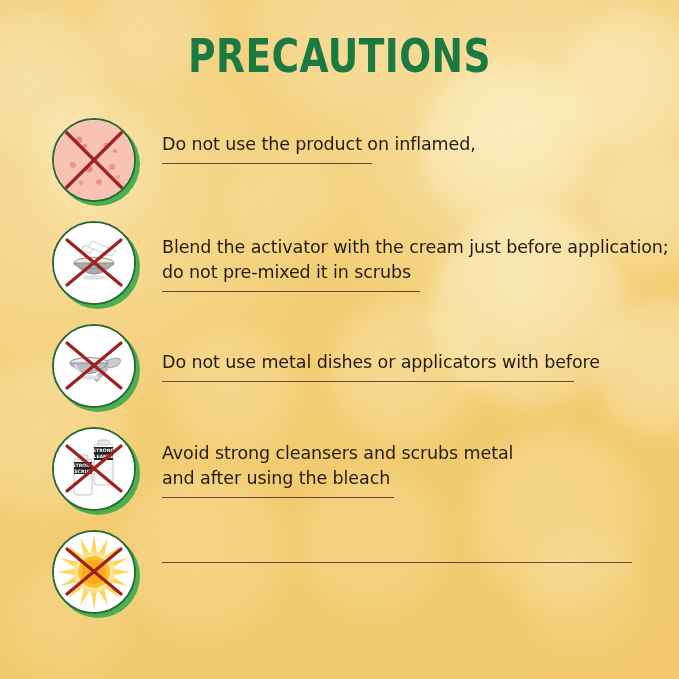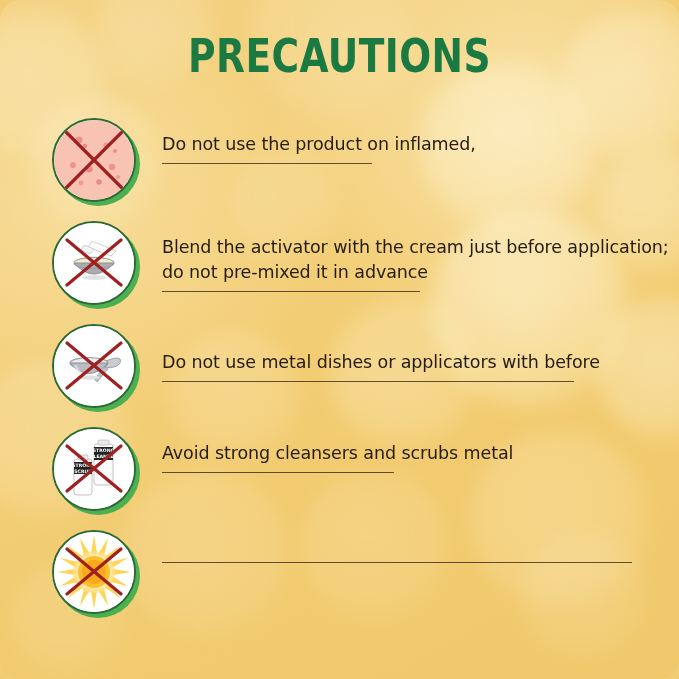--- a/index.html
+++ b/index.html
@@ -16,21 +16,20 @@
 
   #page {
     position: relative;
     width: 679px;
     height: 679px;
     overflow: hidden;
     background:
       radial-gradient(ellipse 420px 380px at 78% 18%, rgba(255,242,205,0.55) 0%, rgba(255,242,205,0) 62%),
       radial-gradient(ellipse 380px 340px at 12% 30%, rgba(255,240,200,0.40) 0%, rgba(255,240,200,0) 65%),
       linear-gradient(150deg, #f4d283 0%, #f3cf79 32%, #f2cb70 62%, #f1c96c 100%);
-    border-radius: 20px;
   }
 
   
   .bokeh-layer {
     position: absolute;
     inset: 0;
     overflow: hidden;
     pointer-events: none;
   }
   .bokeh {
@@ -198,21 +197,21 @@
             </g>
             <g stroke="#9e2021" stroke-width="3.2" stroke-linecap="round">
               <line x1="13" y1="17" x2="67" y2="62"></line>
               <line x1="67" y1="17" x2="13" y2="62"></line>
             </g>
           </svg>
         </div>
       </div>
       <div class="text-block">
         <div class="text-line">Blend the activator with the cream just before application;</div>
-        <div class="text-line">do not pre-mixed it in advance</div>
+        <div class="text-line">do not pre-mixed it in scrubs</div>
         <div class="rule" style="width:258px"></div>
       </div>
     </div>
 
     <div class="row">
       <div class="badge">
         <div class="badge-shadow"></div>
         <div class="badge-face">
           <svg width="80" height="80" viewBox="0 0 80 80">
             <rect width="80" height="80" fill="#ffffff"></rect>
@@ -262,20 +261,21 @@
             </g>
             <g stroke="#9e2021" stroke-width="3.2" stroke-linecap="round">
               <line x1="13" y1="17" x2="67" y2="62"></line>
               <line x1="67" y1="17" x2="13" y2="62"></line>
             </g>
           </svg>
         </div>
       </div>
       <div class="text-block">
         <div class="text-line">Avoid strong cleansers and scrubs metal</div>
+        <div class="text-line">and after using the bleach</div>
         <div class="rule" style="width:232px"></div>
       </div>
     </div>
 
     <div class="row">
       <div class="badge">
         <div class="badge-shadow"></div>
         <div class="badge-face">
           <svg width="80" height="80" viewBox="0 0 80 80">
             <rect width="80" height="80" fill="#ffffff"></rect>

